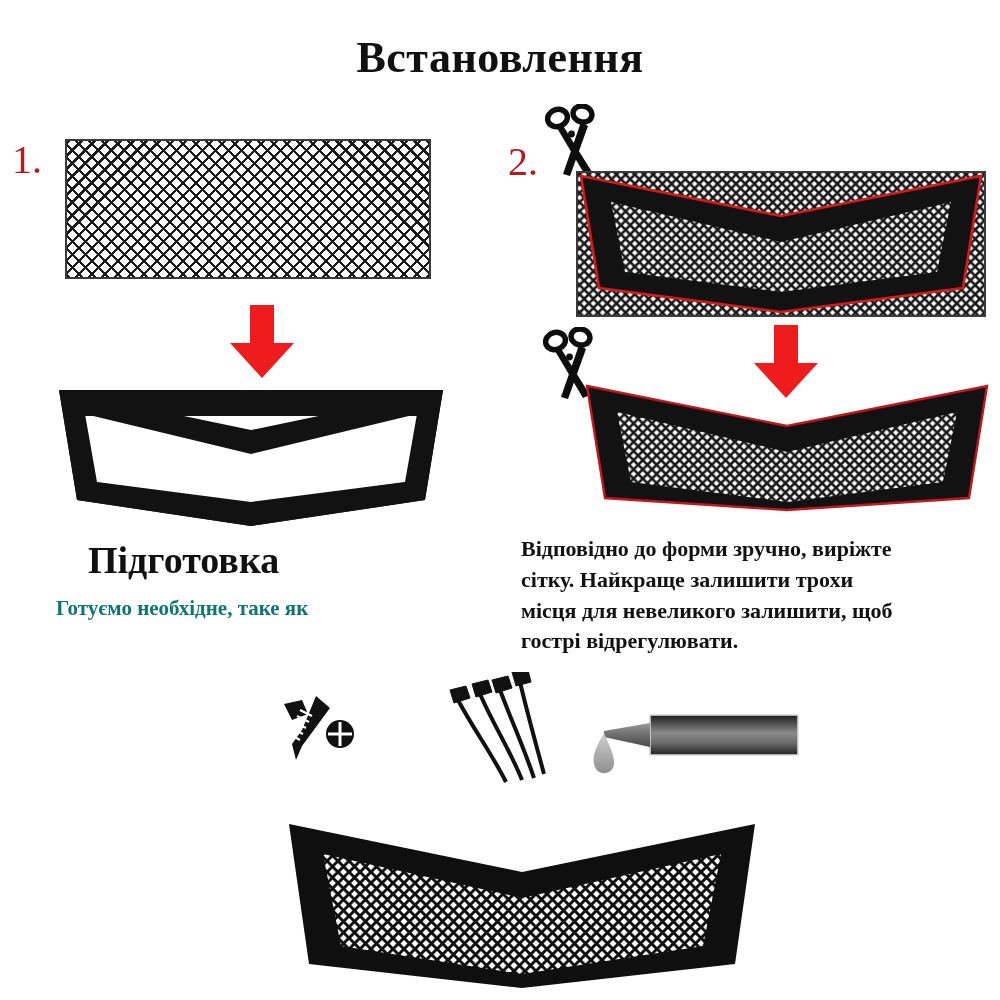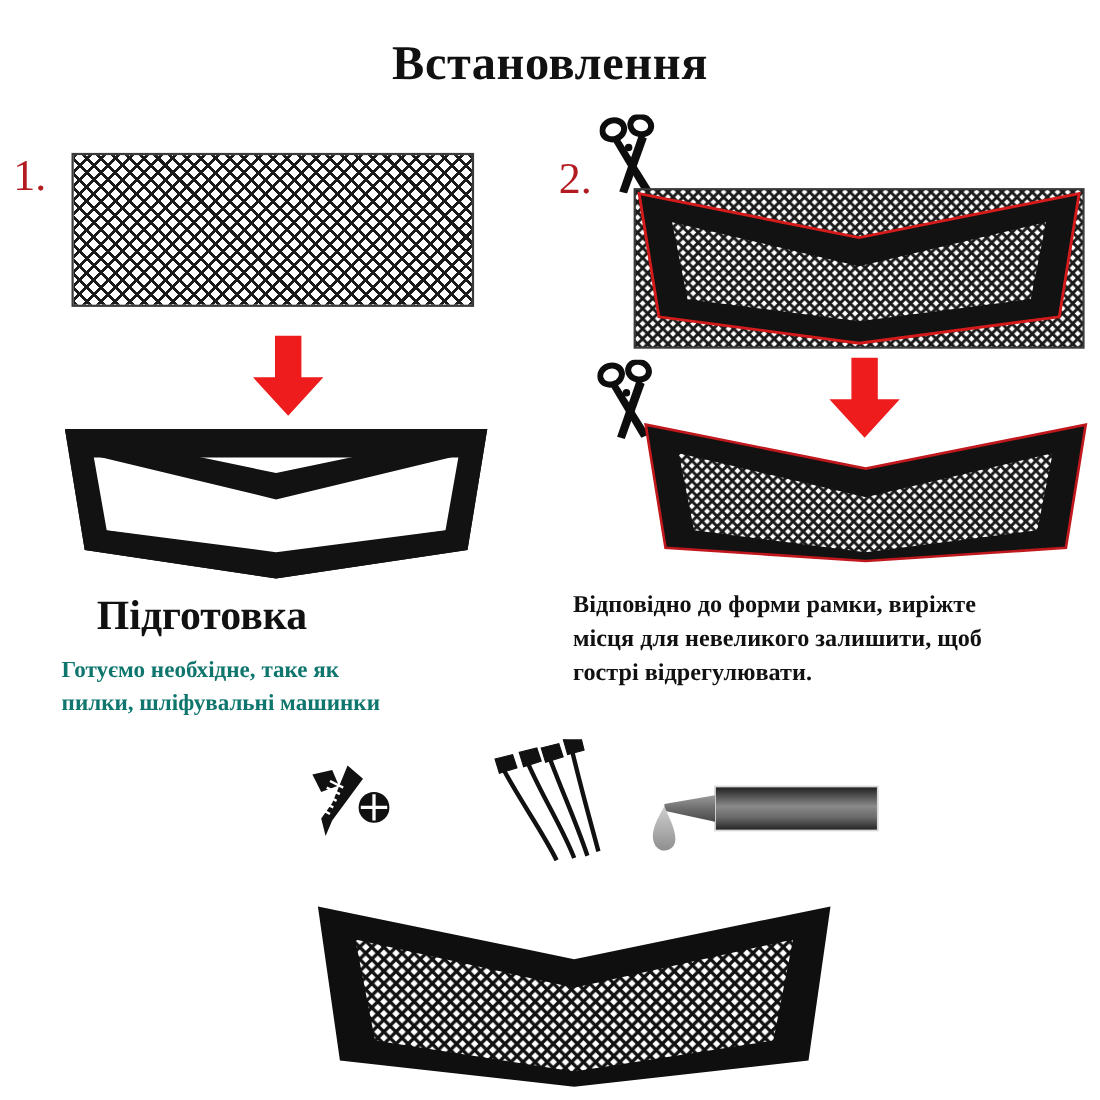--- a/index.html
+++ b/index.html
@@ -138,21 +138,20 @@
                M26,30 L366,30 L352,96 L196,118 L40,96 Z" fill="#121212" fill-rule="evenodd"></path>
       <path d="M4,4 L196,44 L388,4 L370,114 L196,140 L22,114 Z
                M30,28 L196,68 L362,28 L350,96 L196,116 L42,96 Z" fill="#121212" fill-rule="evenodd"></path>
     </svg>
   </div>
 
   <div id="heading-left">Підготовка</div>
 
   <div id="body-left">
     <span class="txt-line">Готуємо необхідне, таке як</span>
-    <span class="txt-line">пилки, шліфувальні машинки</span>
   </div>
 
   <div class="step-num" id="step-num-2">2.</div>
 
   <div class="scissors" id="scissors-1">
     <svg width="56" height="72" viewBox="0 0 56 72">
       <g fill="none" stroke="#0d0d0d" stroke-width="5.5">
         <ellipse cx="12.5" cy="14" rx="10" ry="8.5" transform="rotate(-18 12.5 14)"></ellipse>
         <ellipse cx="37.5" cy="10" rx="9.5" ry="8" transform="rotate(14 37.5 10)"></ellipse>
       </g>
@@ -210,21 +209,22 @@
       </defs>
       <path d="M4,4 L204,44 L404,4 L386,116 L204,128 L22,116 Z" fill="#121212"></path>
       <g clip-path="url(#clipB)">
         <rect x="0" y="0" width="408" height="130" fill="url(#meshB)"></rect>
       </g>
       <path d="M4,4 L204,44 L404,4 L386,116 L204,128 L22,116 Z" fill="none" stroke="#c0181d" stroke-width="2.4"></path>
     </svg>
   </div>
 
   <div id="body-right">
-    <span class="txt-line">Відповідно до форми рамки, виріжте</span>
+    <span class="txt-line">Відповідно до форми зручно, виріжте</span>
+    <span class="txt-line">сітку. Найкраще залишити трохи</span>
     <span class="txt-line">місця для невеликого залишити, щоб</span>
     <span class="txt-line">гострі відрегулювати.</span>
   </div>
 
   <div id="tool-screws">
     <svg width="92" height="78" viewBox="0 0 92 78">
       <g fill="#111111">
 
         <path d="M44,6 L58,18 L30,56 L24,70 L20,54 L30,40 Z"></path>
         <path d="M12,14 L30,10 L36,24 L20,30 Z"></path>

